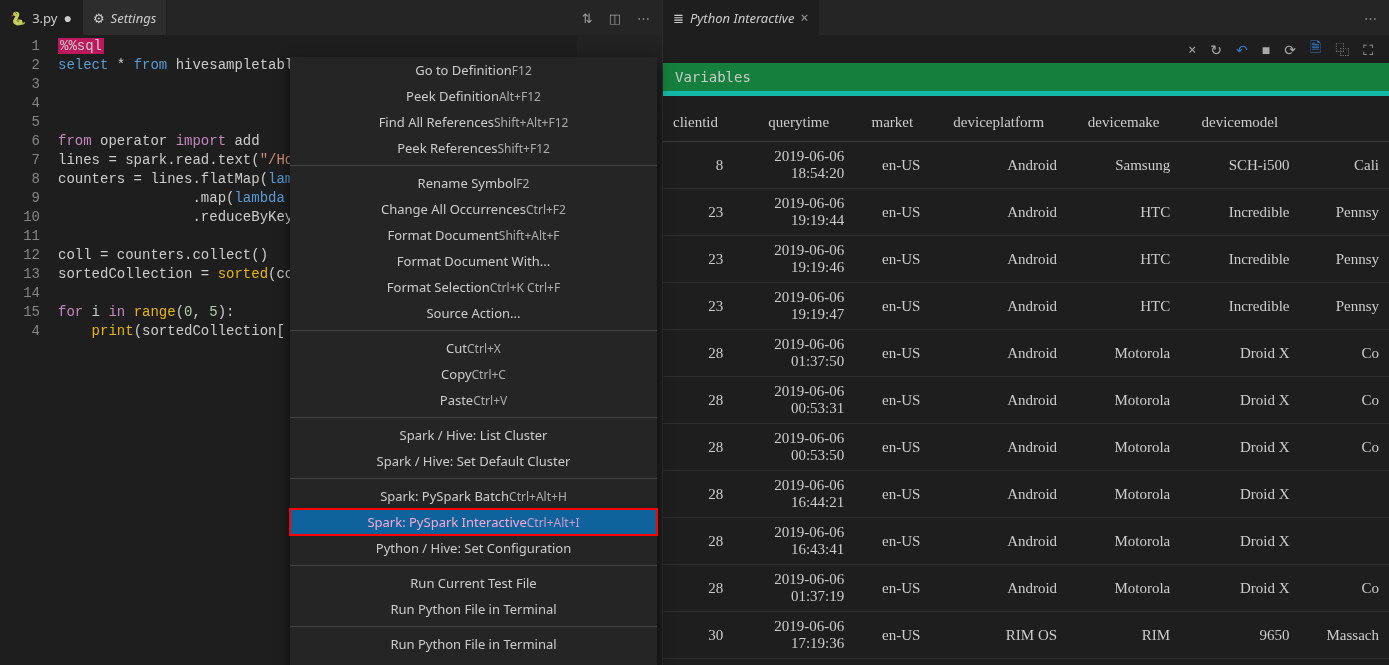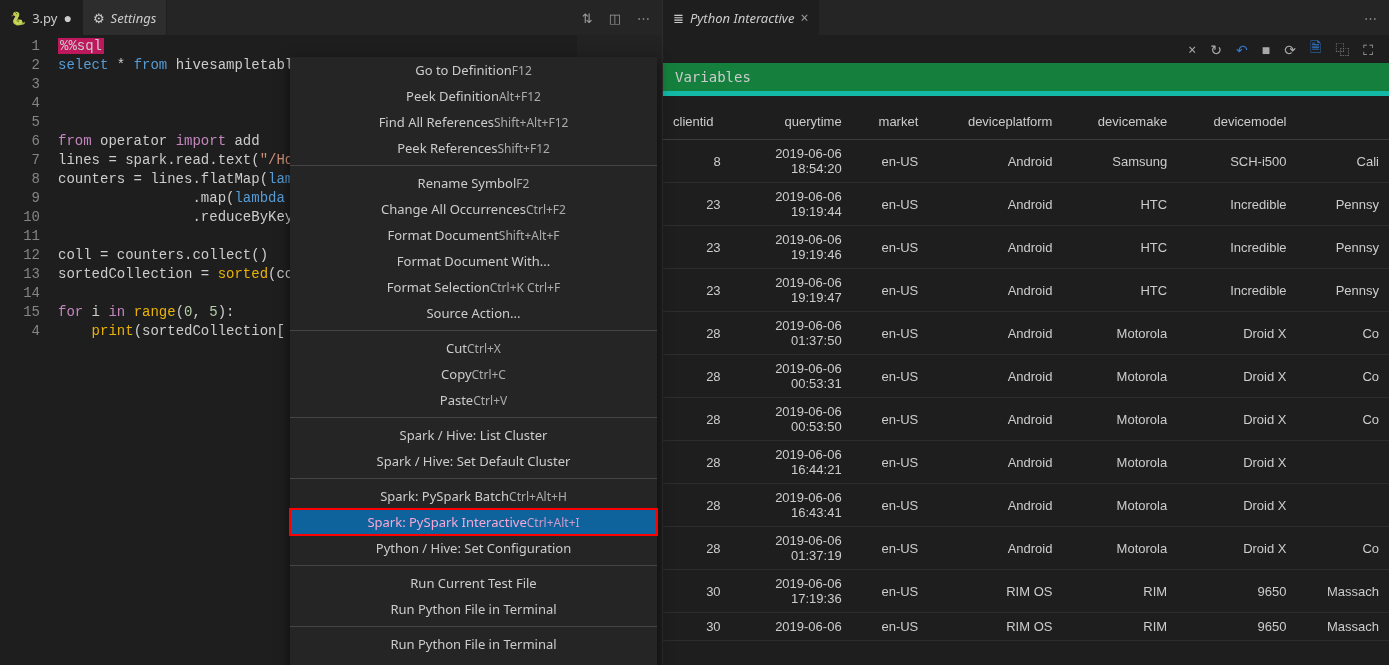--- a/index.html
+++ b/index.html
@@ -139,26 +139,26 @@
 .variables-header {
   padding: 6px 12px;
   font-family: Consolas, monospace;
   font-size: 14px;
   border-bottom: 5px solid #14b8a6;
   background: #15803d;
 }
 .table-area {
   flex: 1;
   overflow: hidden;
-  font-family: Liberation Sans, sans-serif;
-  font-size: 13px;
+  font-family: Liberation Serif, serif;
+  font-size: 15px;
 }
 .data-table { width: 100%; border-collapse: collapse; }
 .data-table th {
-  text-align: right;
+  text-align: center;
   padding: 18px 10px 10px 10px;
   border-bottom: 1px solid #3c3c3c;
   font-weight: normal;
   color: #cccccc;
 }
 .data-table th:first-child { text-align: left; }
 .data-table td {
   text-align: right;
   padding: 6px 10px;
   border-bottom: 1px solid #2d2d2d;

